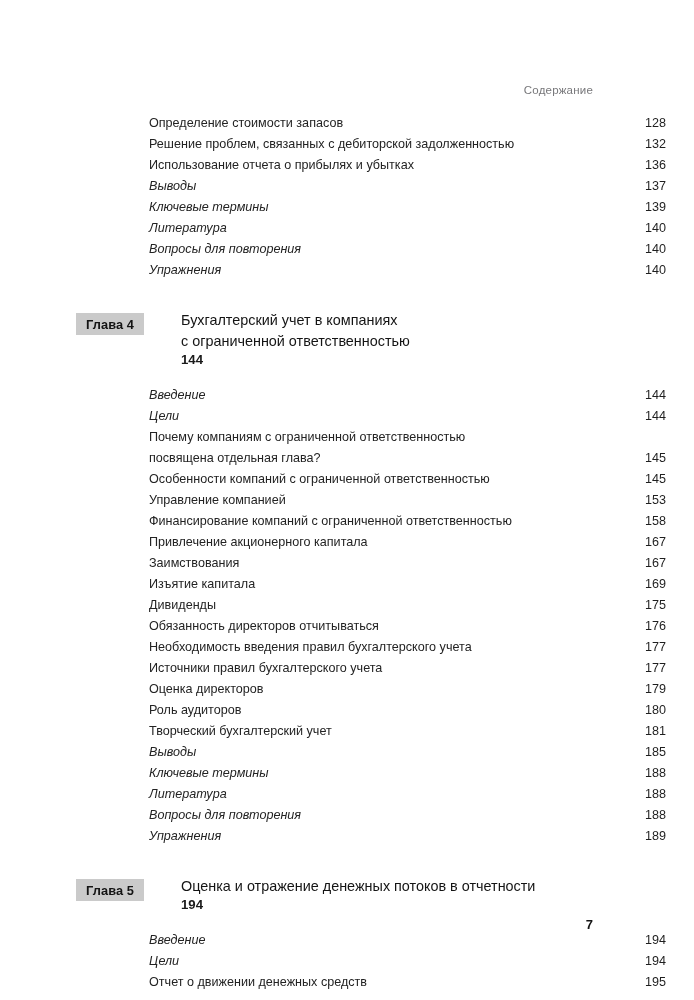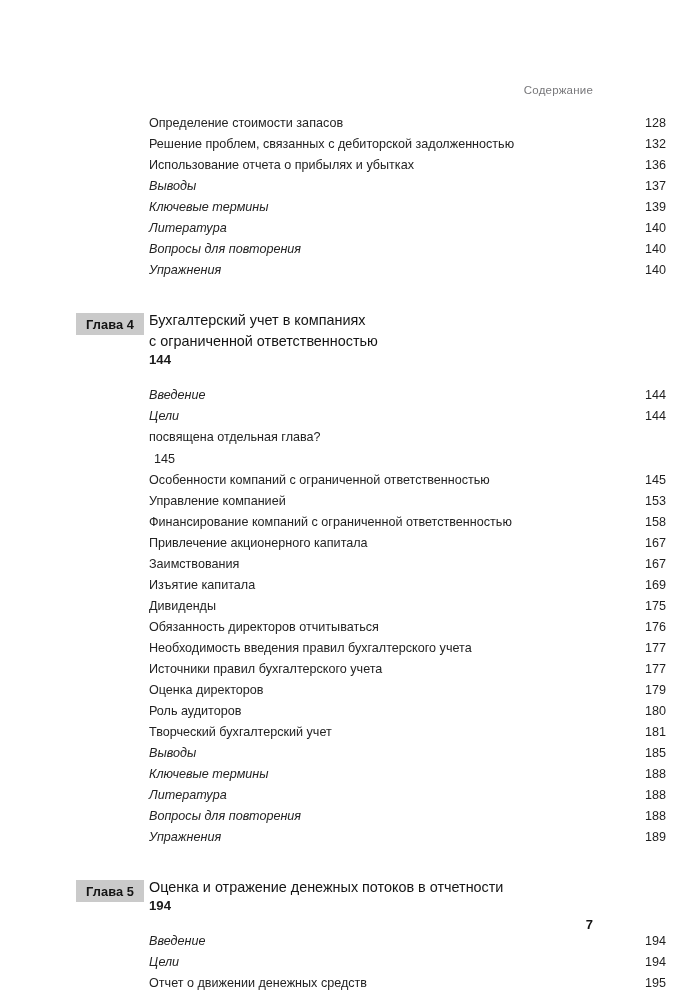--- a/index.html
+++ b/index.html
@@ -108,21 +108,20 @@
   }
   .entry.multiline .line-first {
     font-size: 12.6px;
     line-height: 21px;
     color: #232323;
   }
   .entry.multiline .line-last {
     display: flex;
     align-items: baseline;
     width: 100%;
-    flex-direction: column;
   }
 
   
   .chapter {
     position: relative;
     margin-top: 29px;
   }
   .chapter-head {
     display: flex;
     align-items: flex-start;
@@ -149,20 +148,21 @@
     display: flex;
     align-items: baseline;
     width: 100%;
     flex-direction: column;
   }
   .chapter-title-text {
     font-size: 14.4px;
     line-height: 21px;
     color: #141414;
     white-space: pre-wrap;
+    margin-left: 32px;
   }
   .chapter-line .page-no {
     font-weight: bold;
     font-size: 13.2px;
   }
   .chapter-entries {
     margin-top: 18px;
   }
 
   
@@ -245,20 +245,21 @@
               <span class="title">Введение</span>
               <span class="leader"></span>
               <span class="page-no">144</span>
             </div>
             <div class="row entry italic">
               <span class="title">Цели</span>
               <span class="leader"></span>
               <span class="page-no">144</span>
             </div>
             <div class="row entry multiline">
+              <div class="line-first">Почему компаниям с ограниченной ответственностью</div>
               <div class="line-last">
                 <span class="title">посвящена отдельная глава?</span>
                 <span class="leader"></span>
                 <span class="page-no">145</span>
               </div>
             </div>
             <div class="row entry">
               <span class="title">Особенности компаний с ограниченной ответственностью</span>
               <span class="leader"></span>
               <span class="page-no">145</span>

